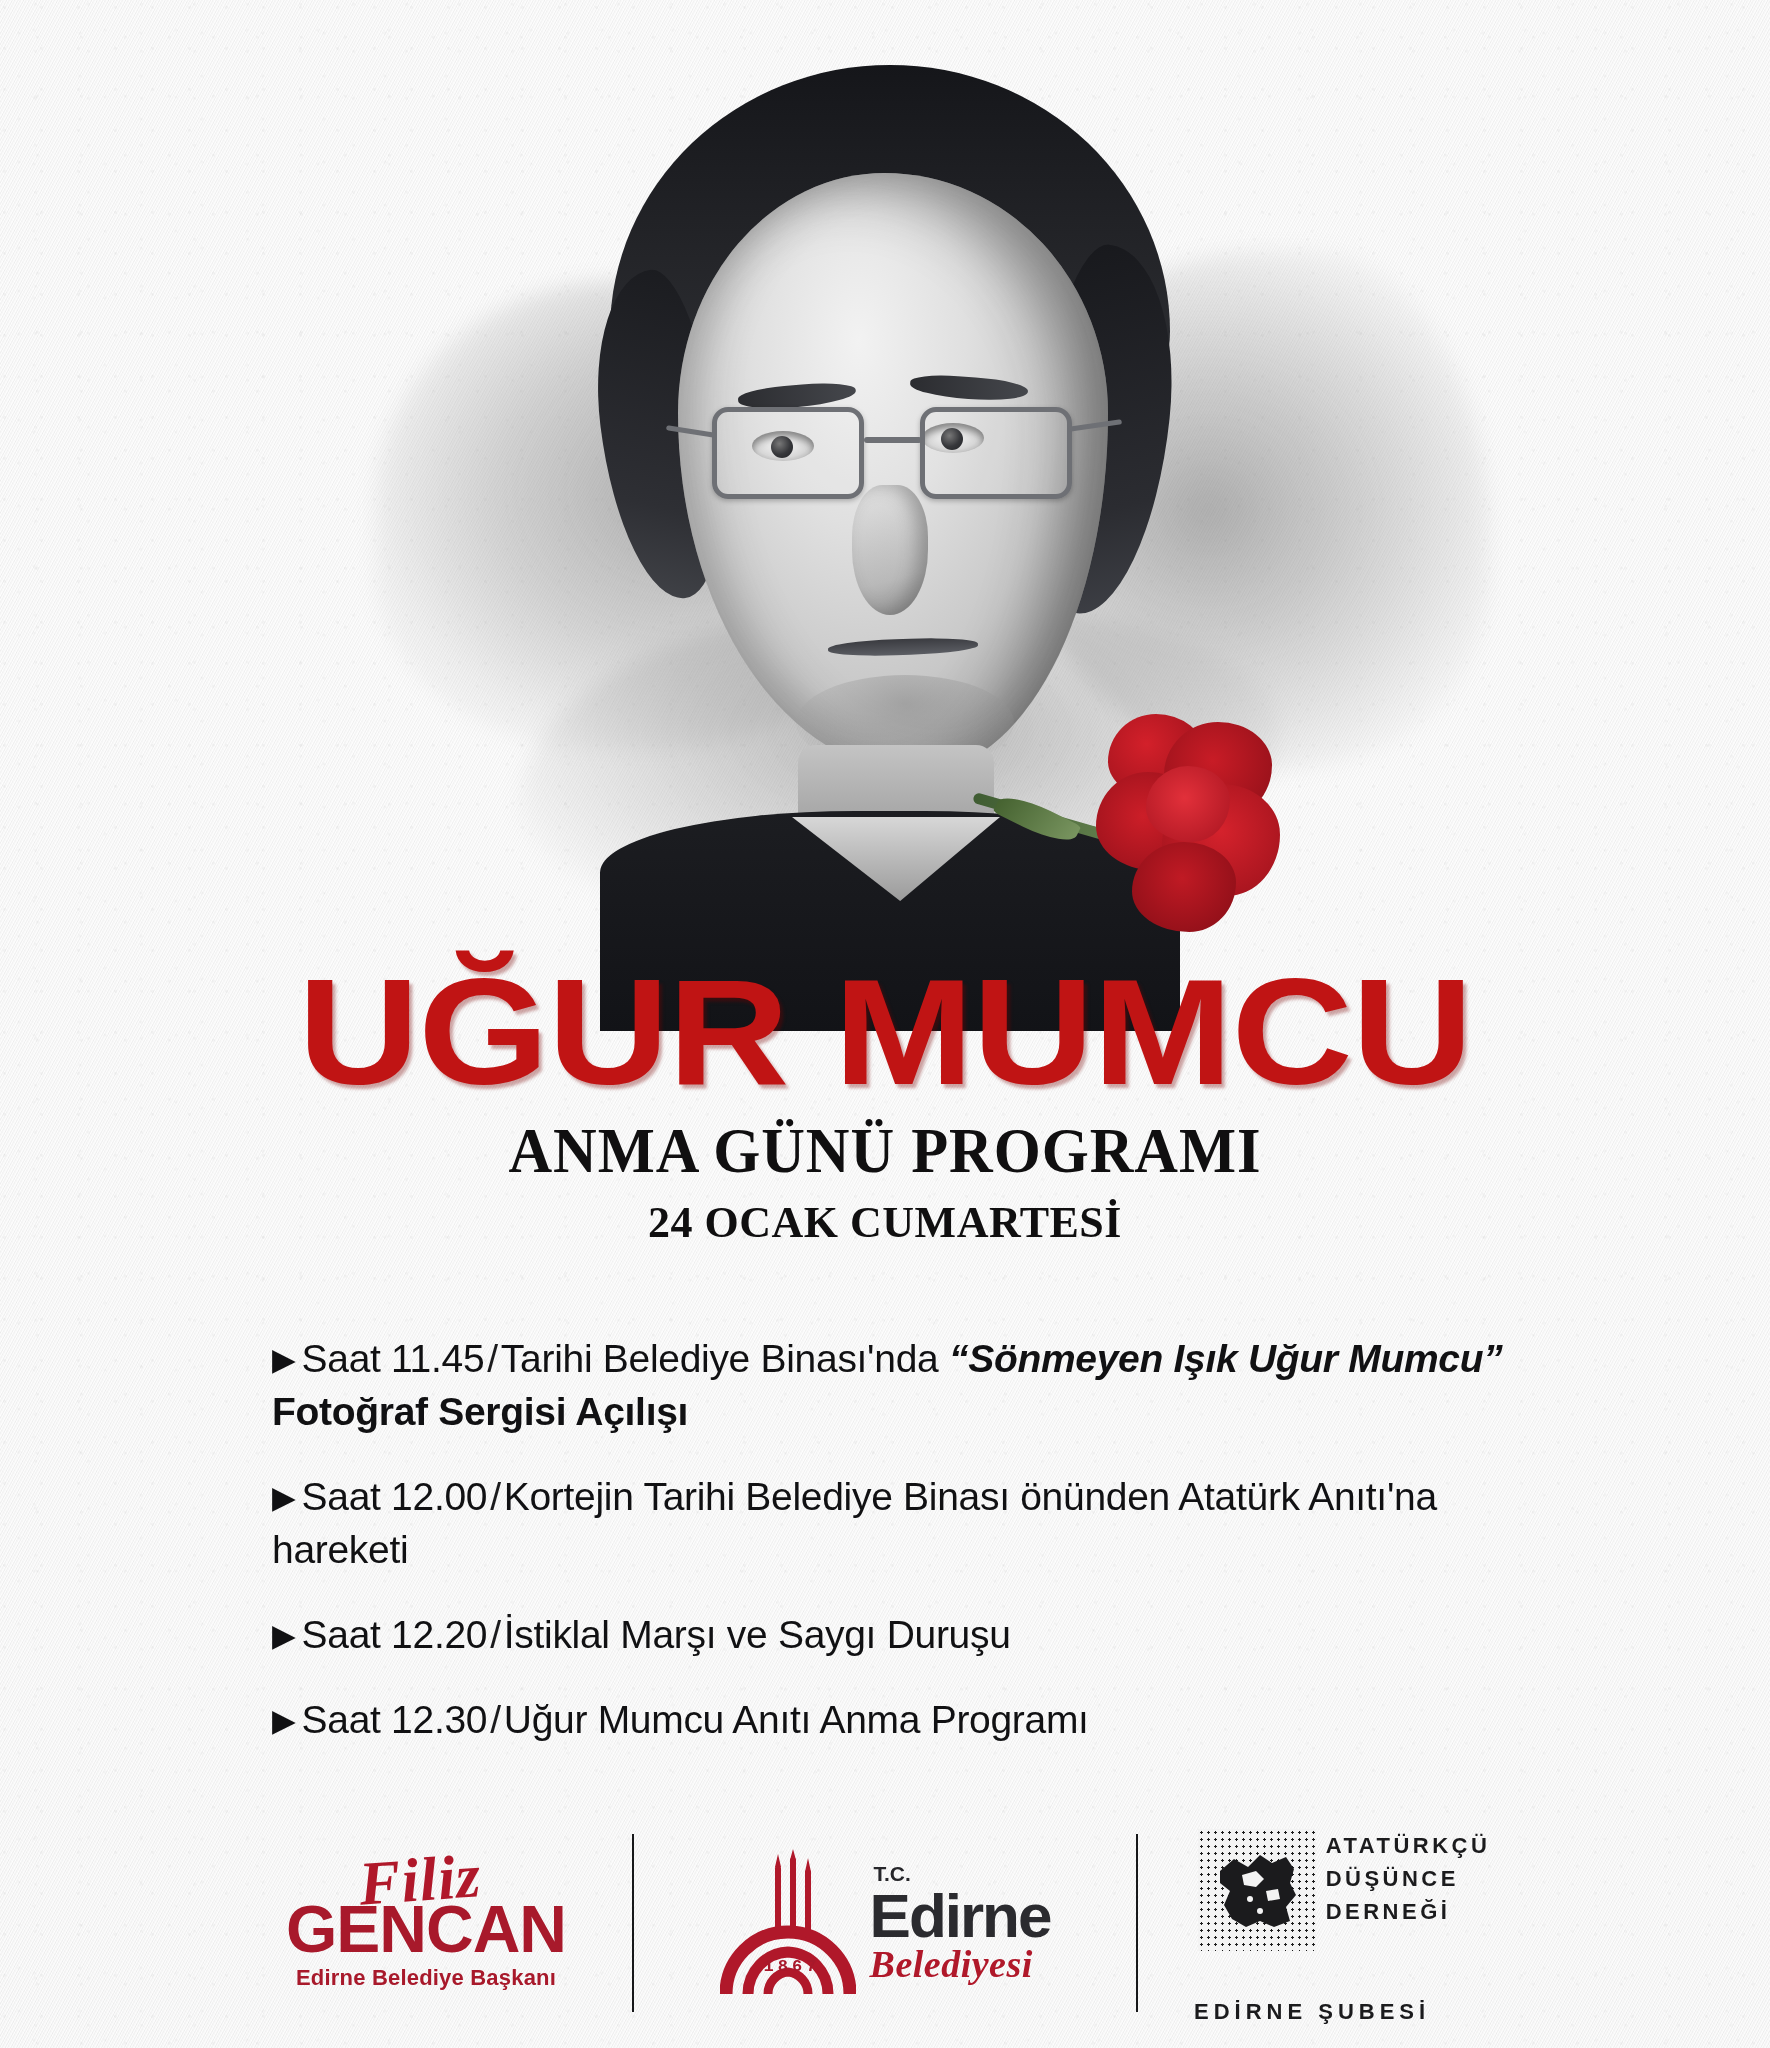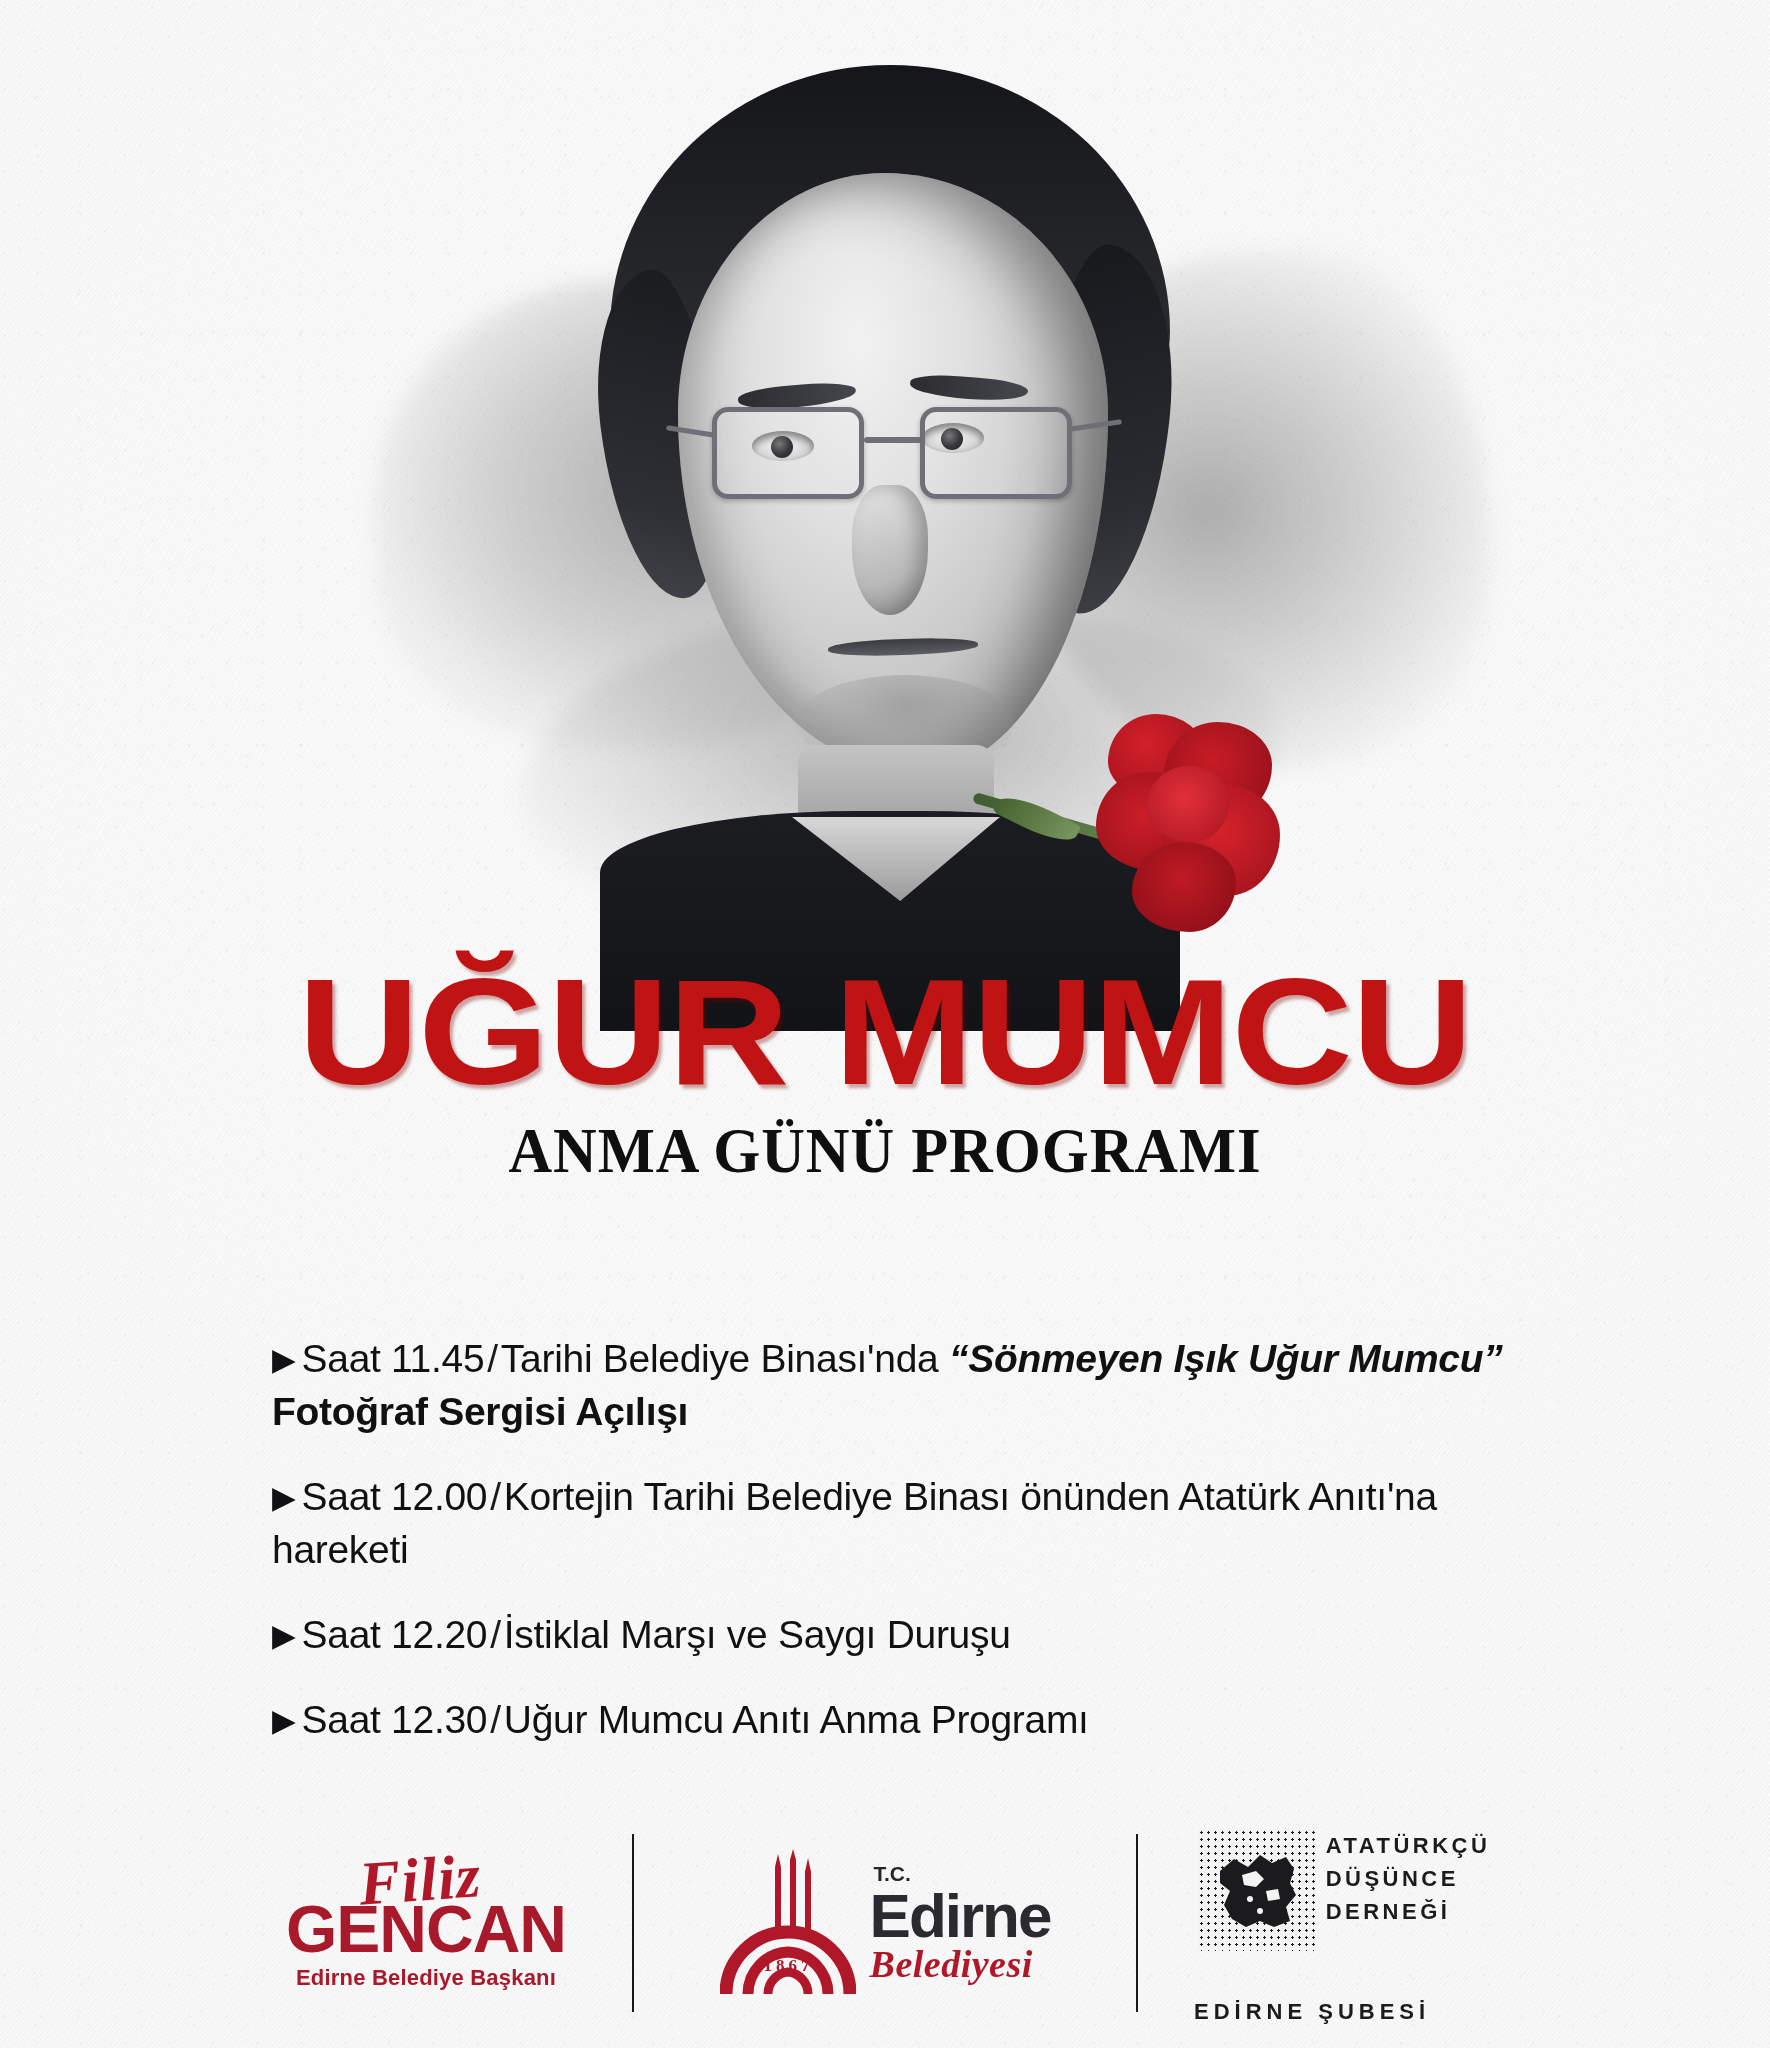--- a/index.html
+++ b/index.html
@@ -344,21 +344,21 @@
   }
   .ed-sub {
     font-family:"Liberation Serif", serif;
     font-style:italic; font-weight:700;
     font-size:38px; color:#b0182a;
     margin-top:-2px; 
     letter-spacing:.5px;
   }
   .ed-year {
     position:absolute; left:44px; bottom:22px;
-    font-family:Liberation Serif, serif;
+    font-family:Liberation Mono, monospace;
     font-weight:700; font-size:17px; color:#a8192b;
     letter-spacing:4px;
   }
 
   
   #logo-add { width:300px; gap:10px; }
   .add-mark {
     position:relative;
     width:118px; height:122px;
     background-image:radial-gradient(circle, #1b1b1b 1.15px, transparent 1.3px);
@@ -430,20 +430,21 @@
       <div class="petal" style="left:6px;   top:62px;  width:104px; height:98px;  background:radial-gradient(circle at 45% 45%,#cc1e28,#910f19);"></div>
       <div class="petal" style="left:72px;  top:74px;  width:118px; height:112px; background:radial-gradient(circle at 50% 42%,#d5222c,#9b111b);"></div>
       <div class="petal" style="left:42px;  top:132px; width:104px; height:90px;  background:radial-gradient(circle at 48% 40%,#c01a24,#850d16);"></div>
       <div class="petal" style="left:56px;  top:56px;  width:84px;  height:76px;  background:radial-gradient(circle at 46% 42%,#e2303a,#a81420);"></div>
     </div>
   </div>
 
   <div id="title-block">
     <div id="main-title">UĞUR MUMCU</div>
     <div id="subtitle">ANMA GÜNÜ PROGRAMI</div>
+    <div id="date-line">24 OCAK CUMARTESİ</div>
   </div>
 
   <div id="schedule">
 
     <div class="sched-item">
       <span class="bullet">▶</span><span class="time">Saat 11.45</span><span class="sep">/</span><span>Tarihi Belediye Binası'nda </span><span class="emph">“Sönmeyen Işık Uğur Mumcu”</span><span class="strong"> Fotoğraf Sergisi Açılışı</span>
     </div>
 
     <div class="sched-item">
       <span class="bullet">▶</span><span class="time">Saat 12.00</span><span class="sep">/</span><span>Kortejin Tarihi Belediye Binası önünden Atatürk Anıtı'na hareketi</span>

